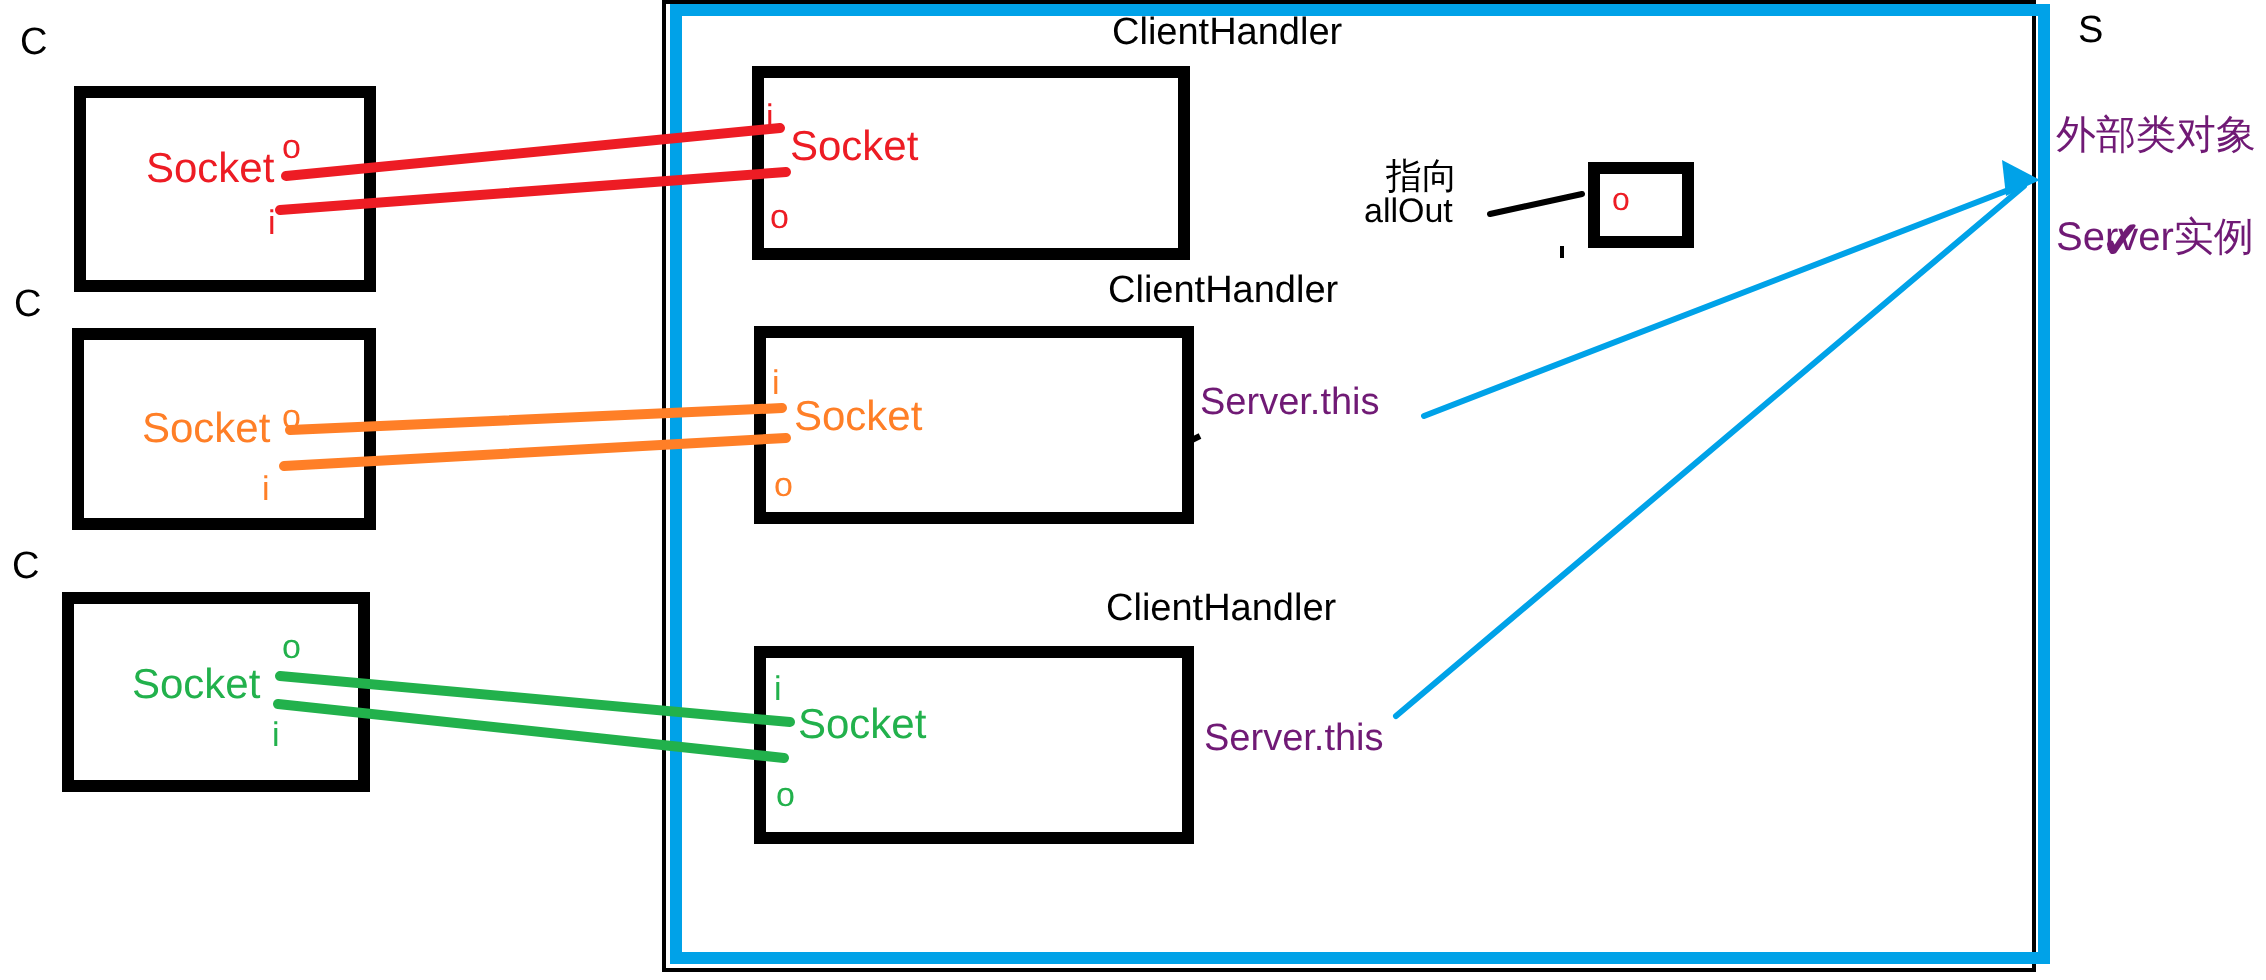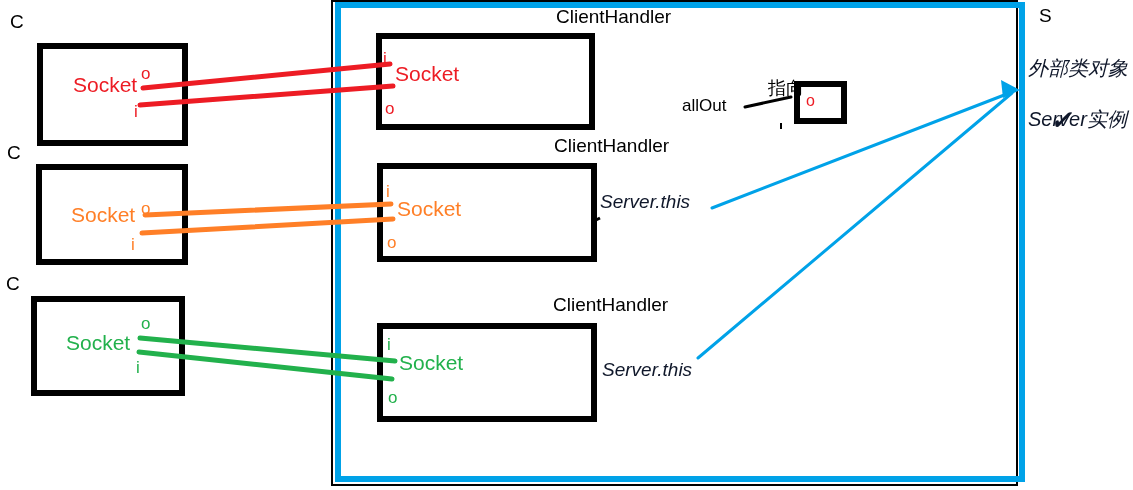--- a/index.html
+++ b/index.html
@@ -9,21 +9,21 @@
   }
   .lbl { position:absolute; white-space:nowrap; line-height:1.1; }
   .box { position:absolute; border:6px solid #000; box-sizing:border-box; background:transparent; }
   .server-outline { position:absolute; left:331px; top:0px; width:687px; height:486px;
     border:2px solid #000; box-sizing:border-box; background:transparent; }
   .server-box { position:absolute; left:335px; top:2px; width:690px; height:480px;
     border:6px solid #00A2E8; box-sizing:border-box; background:transparent; }
   .red    { color:#ED1C24; }
   .orange { color:#FF7F27; }
   .green  { color:#22B14C; }
-  .blue   { color:#0f172a;font-style:italic; }
+  .blue   { color:#701a75; }
   .black  { color:#000000; }
   .fs16 { font-size:16px; }
   .fs17 { font-size:17px; }
   .fs18 { font-size:18px; }
   .fs19 { font-size:19px; }
   .fs20 { font-size:20px; }
   .fs21 { font-size:21px; }
   .check { font-size:26px; font-weight:bold; }
   .overlay { position:absolute; left:0; top:0; pointer-events:none; }
 </style>
@@ -69,21 +69,21 @@
   <span class="lbl orange fs21" style="left:397px;top:197px">Socket</span>
   <span class="lbl orange fs17" style="left:387px;top:234px">o</span>
 
   <span class="lbl black fs19" style="left:553px;top:295px">ClientHandler</span>
   <div class="box" style="left:377px;top:323px;width:220px;height:99px"></div>
   <span class="lbl green fs17" style="left:387px;top:336px">i</span>
   <span class="lbl green fs21" style="left:399px;top:351px">Socket</span>
   <span class="lbl green fs17" style="left:388px;top:389px">o</span>
 
   <span class="lbl black fs17" style="left:682px;top:97px">allOut</span>
-  <span class="lbl black fs18" style="left:768px;top:79px">指向</span>
+  <span class="lbl black fs18" style="left:693px;top:79px">指向</span>
   <div class="box" style="left:794px;top:81px;width:53px;height:43px"></div>
   <span class="lbl red fs16" style="left:806px;top:92px">o</span>
 
   <span class="lbl blue fs19" style="left:600px;top:192px">Server.this</span>
   <span class="lbl blue fs19" style="left:602px;top:360px">Server.this</span>
 
   <svg class="overlay" width="1133" height="490" viewBox="0 0 1133 490">
 
     <line x1="143" y1="88" x2="390" y2="64" stroke-width="5" stroke-linecap="round" stroke="#ED1C24"></line>
     <line x1="140" y1="105" x2="393" y2="86" stroke-width="5" stroke-linecap="round" stroke="#ED1C24"></line>

